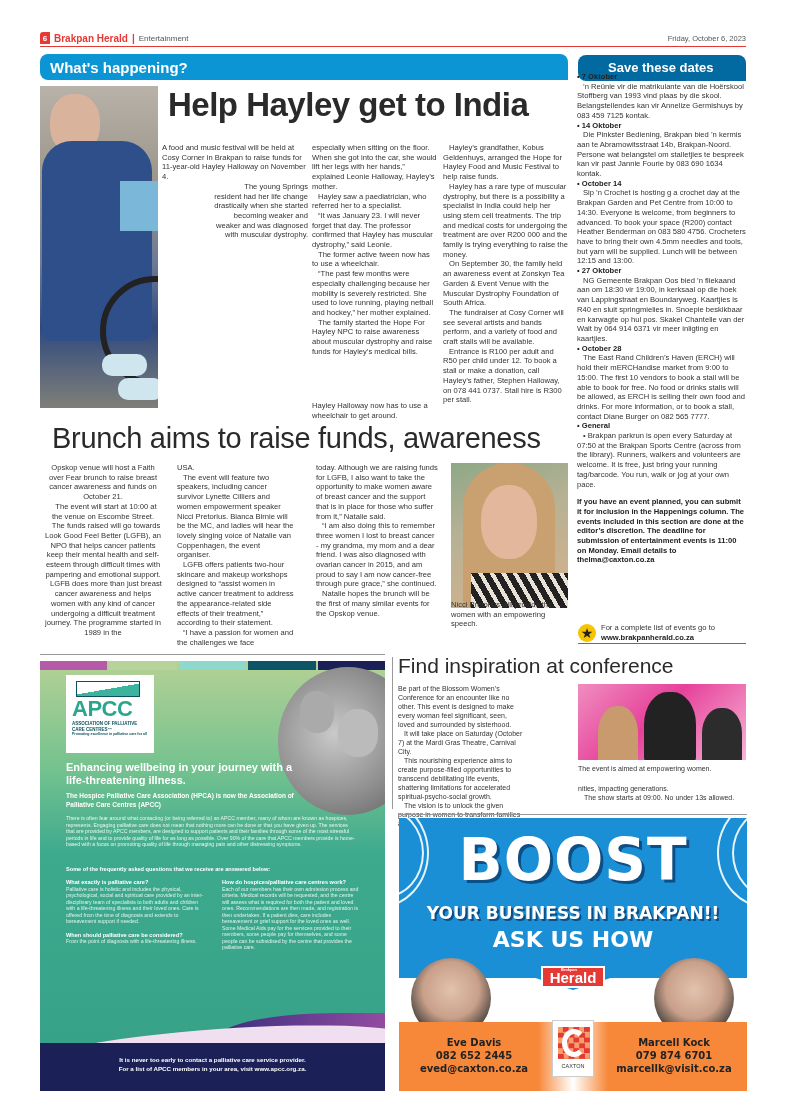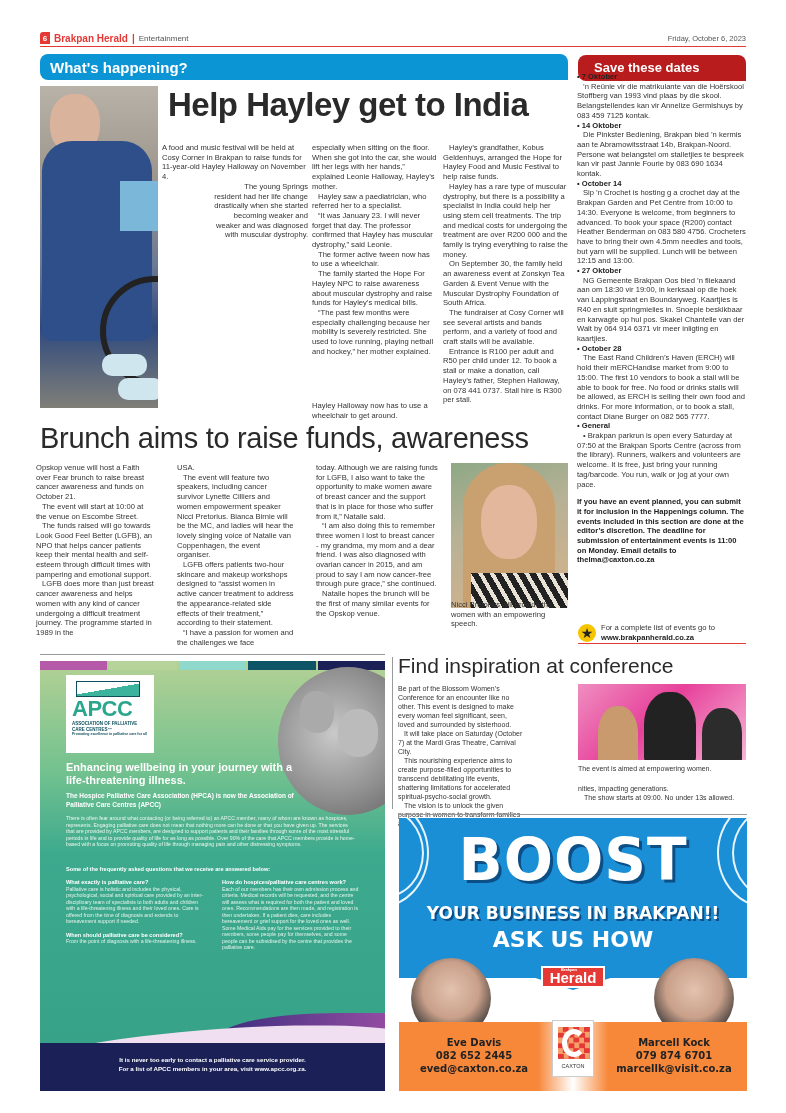--- a/index.html
+++ b/index.html
@@ -12,39 +12,39 @@
 
   
   .masthead { left: 40px; top: 30px; width: 706px; height: 17px; border-bottom: 1.5px solid #e53935; display: flex; align-items: center; gap: 4px; }
   .page-num { background: #e53935; color: #fff; font-weight: bold; font-size: 8px; width: 10px; height: 12px; display: flex; align-items: center; justify-content: center; border-radius: 3px 0 0 0; }
   .brand { color: #e53935; font-weight: bold; font-size: 10px; }
   .sep { color: #e53935; font-size: 10px; font-weight: bold; }
   .section { color: #555; font-size: 8px; }
   .date { margin-left: auto; color: #555; font-size: 7.5px; }
 
   .whats-bar { left: 40px; top: 54px; width: 528px; height: 26px; background: #0b95d4; border-radius: 8px 8px 0 8px; color: #fff; font-weight: bold; font-size: 15px; padding: 5px 10px; }
-  .save-bar { left: 578px; top: 55px; width: 168px; height: 26px; background: #b91c1c; border-radius: 8px 8px 0 8px; color: #fff; font-weight: bold; font-size: 13px; padding: 5px 16px; }
+  .save-bar { left: 578px; top: 55px; width: 168px; height: 26px; background: #0369a1; border-radius: 8px 8px 0 8px; color: #fff; font-weight: bold; font-size: 13px; padding: 5px 30px; }
 
   
   .hayley-photo { left: 40px; top: 86px; width: 118px; height: 322px; background: linear-gradient(180deg,#b8b2a8 0%,#9a948a 30%,#6c7a96 55%,#304a7e 75%,#7f7f78 100%); overflow: hidden; }
   .hayley-photo .face { position: absolute; left: 10px; top: 8px; width: 50px; height: 60px; background: #d9b39b; border-radius: 45%; }
   .hayley-photo .jacket { position: absolute; left: 2px; top: 55px; width: 110px; height: 200px; background: #2f4f8a; border-radius: 30px 30px 10px 10px; }
   .hayley-photo .box { position: absolute; left: 80px; top: 95px; width: 50px; height: 50px; background: #7ab7d8; }
   .hayley-photo .wheel { position: absolute; left: 60px; top: 190px; width: 110px; height: 110px; border: 6px solid #222; border-radius: 50%; }
   .hayley-photo .shoe { position: absolute; width: 45px; height: 22px; background: #cfe6ef; border-radius: 10px; }
   .headline1 { left: 160px; top: 86px; font-size: 33px; font-weight: bold; color: #2a2a2a; letter-spacing: -0.5px; white-space: nowrap; margin-left: 8px; }
   .hay-col1 { left: 162px; top: 143px; width: 146px; }
   .hay-col1 .wrapped { padding-left: 40px; text-align: right; }
   .hay-col2 { left: 312px; top: 143px; width: 125px; }
   .hay-col3 { left: 443px; top: 143px; width: 125px; }
   .hay-caption { left: 312px; top: 401px; width: 125px; }
 
   
-  .headline2 { left: 40px; top: 422px; font-size: 29px; color: #2a2a2a; white-space: nowrap; letter-spacing: -0.3px; }
-  .br-col1 { left: 36px; top: 463px; width: 118px; }
+  .headline2 { left: 52px; top: 422px; font-size: 29px; color: #2a2a2a; white-space: nowrap; letter-spacing: -0.3px; }
+  .br-col1 { left: 44px; top: 463px; width: 118px; text-align: center; }
   .br-col2 { left: 177px; top: 463px; width: 118px; }
   .br-col3 { left: 316px; top: 463px; width: 122px; }
   .nicci-photo { left: 451px; top: 463px; width: 117px; height: 145px; background: linear-gradient(160deg,#8ea886 0%,#b7b195 40%,#d6b28a 100%); overflow: hidden; }
   .nicci-photo .hair { position:absolute; left:12px; top:0; width:92px; height:145px; background:#c9a070; border-radius:45px 45px 0 0; }
   .nicci-photo .face { position:absolute; left:30px; top:22px; width:56px; height:74px; background:#e2b79c; border-radius:46%; }
   .nicci-photo .top { position:absolute; left:20px; top:110px; width:100px; height:40px; background: repeating-linear-gradient(60deg,#222 0 6px,#e9e2d6 6px 10px); }
   .nicci-caption { left: 451px; top: 600px; width: 118px; }
 
   
   .dates { left: 577px; top: 72px; width: 170px; font-size: 7.6px; line-height: 9.7px; color: #333; }
@@ -133,22 +133,22 @@
 
 <div class="abs body-text hay-col1">
   <p class="noindent">A food and music festival will be held at Cosy Corner in Brakpan to raise funds for 11-year-old Hayley Halloway on November 4.</p>
   <p class="wrapped" style="padding-left:52px;">The young Springs resident had her life change drastically when she started becoming weaker and weaker and was diagnosed with muscular dystrophy.</p>
 </div>
 <div class="abs body-text hay-col2">
   <p class="noindent">especially when sitting on the floor. When she got into the car, she would lift her legs with her hands,” explained Leonie Halloway, Hayley’s mother.</p>
   <p>Hayley saw a paediatrician, who referred her to a specialist.</p>
   <p>“It was January 23. I will never forget that day. The professor confirmed that Hayley has muscular dystrophy,” said Leonie.</p>
   <p>The former active tween now has to use a wheelchair.</p>
+  <p>“The past few months were especially challenging because her mobility is severely restricted. She used to love running, playing netball and hockey,” her mother explained.</p>
   <p>The family started the Hope For Hayley NPC to raise awareness about muscular dystrophy and raise funds for Hayley’s medical bills.</p>
-  <p>“The past few months were especially challenging because her mobility is severely restricted. She used to love running, playing netball and hockey,” her mother explained.</p>
 </div>
 <div class="abs body-text hay-caption">Hayley Halloway now has to use a wheelchair to get around.</div>
 <div class="abs body-text hay-col3">
   <p>Hayley’s grandfather, Kobus Geldenhuys, arranged the Hope for Hayley Food and Music Festival to help raise funds.</p>
   <p>Hayley has a rare type of muscular dystrophy, but there is a possibility a specialist in India could help her using stem cell treatments. The trip and medical costs for undergoing the treatment are over R200 000 and the family is trying everything to raise the money.</p>
   <p>On September 30, the family held an awareness event at Zonskyn Tea Garden &amp; Event Venue with the Muscular Dystrophy Foundation of South Africa.</p>
   <p>The fundraiser at Cosy Corner will see several artists and bands perform, and a variety of food and craft stalls will be available.</p>
   <p>Entrance is R100 per adult and R50 per child under 12. To book a stall or make a donation, call Hayley’s father, Stephen Halloway, on 078 441 0737. Stall hire is R300 per stall.</p>
 </div>
 

